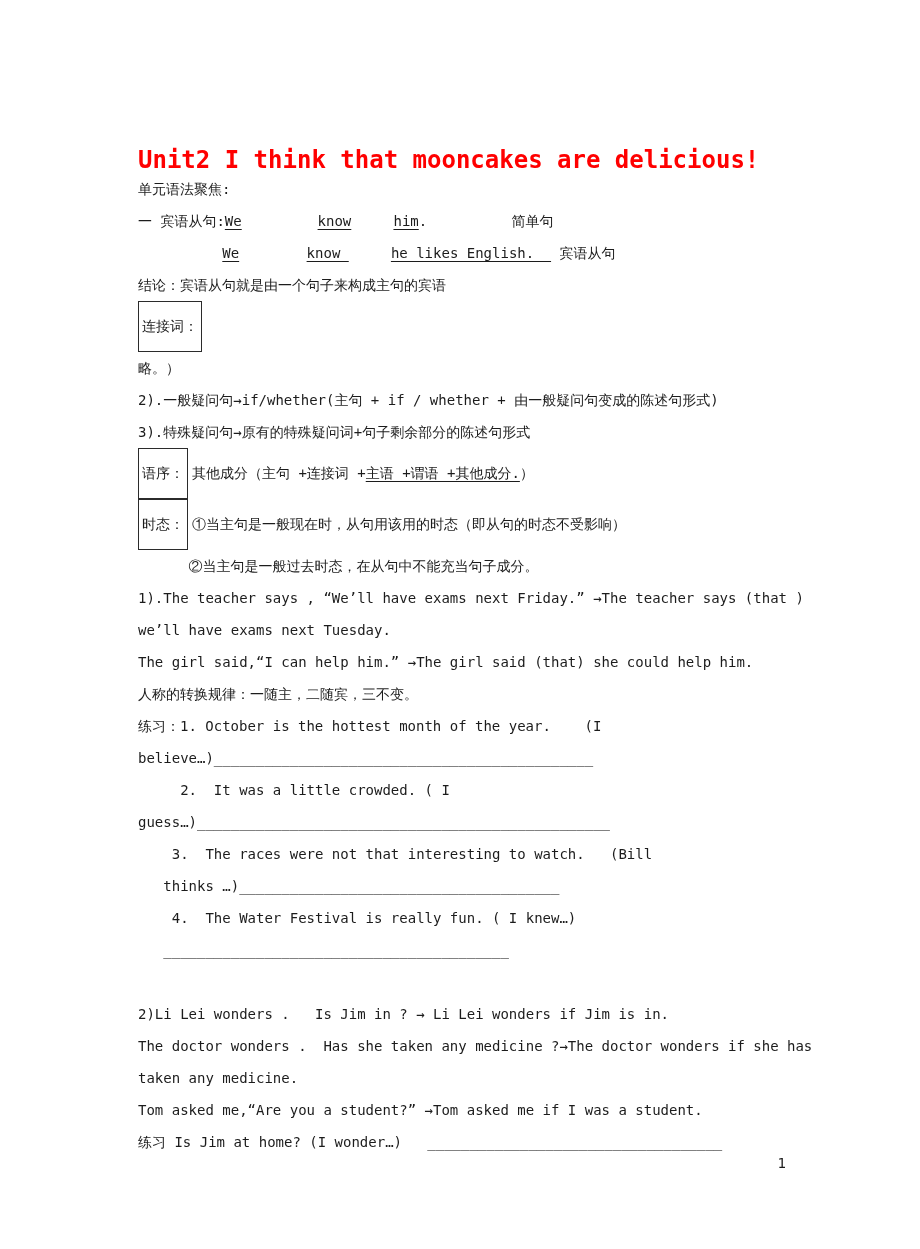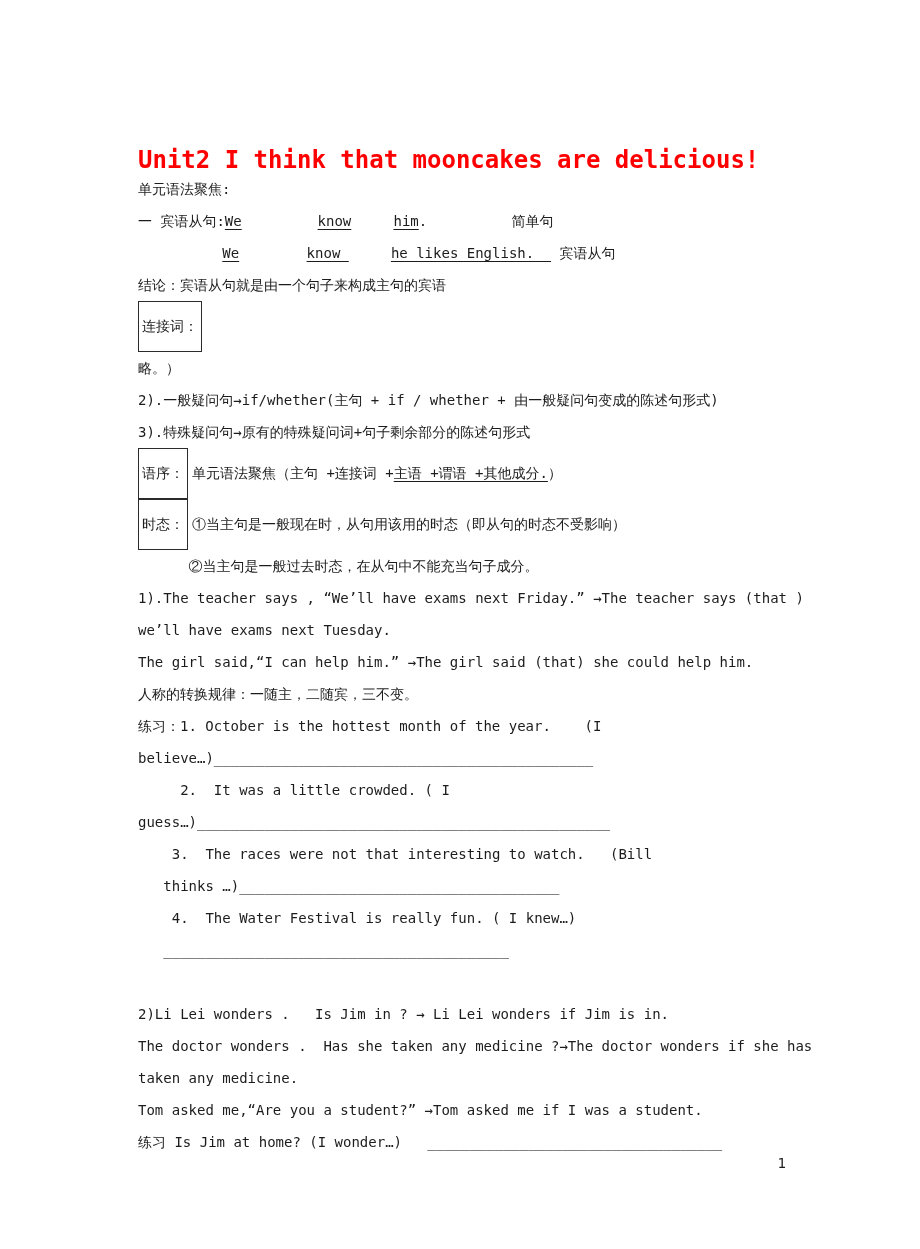--- a/index.html
+++ b/index.html
@@ -58,21 +58,21 @@
   <div class="content">
       <p class="title" style="color: rgb(255, 0, 0);"><span>Unit2 I think that mooncakes are delicious!</span></p>
       <p class="line"><span>单元语法聚焦:</span></p>
       <p class="line"><span>一 宾语从句:</span><span class="u">We</span><span>         </span><span class="u">know</span><span>     </span><span class="u">him</span><span>.          </span><span>简单句</span></p>
       <p class="line"><span>          </span><span class="u">We</span><span>        </span><span class="u">know </span><span>     </span><span class="u">he likes English.  </span><span> 宾语从句</span></p>
       <p class="line"><span>结论：宾语从句就是由一个句子来构成主句的宾语</span></p>
       <p class="line"><span class="boxed">连接词：</span></p>
       <p class="line"><span>略。）</span></p>
       <p class="line"><span>2).一般疑问句→if/whether(主句 + if / whether + 由一般疑问句变成的陈述句形式)</span></p>
       <p class="line"><span>3).特殊疑问句→原有的特殊疑问词+句子剩余部分的陈述句形式</span></p>
-      <p class="line"><span class="boxed">语序：</span><span>单元语法聚焦（主句 +连接词 +</span><span class="u">主语 +谓语 +其他成分.</span><span>）</span></p>
+      <p class="line"><span class="boxed">语序：</span><span>其他成分（主句 +连接词 +</span><span class="u">主语 +谓语 +其他成分.</span><span>）</span></p>
       <p class="line"><span class="boxed">时态：</span><span>①当主句是一般现在时，从句用该用的时态（即从句的时态不受影响）</span></p>
       <p class="line"><span>      ②当主句是一般过去时态，在从句中不能充当句子成分。</span></p>
       <p class="line"><span>1).The teacher says , “We’ll have exams next Friday.” →The teacher says (that )</span></p>
       <p class="line"><span>we’ll have exams next Tuesday.</span></p>
       <p class="line"><span>The girl said,“I can help him.” →The girl said (that) she could help him.</span></p>
       <p class="line"><span>人称的转换规律：一随主，二随宾，三不变。</span></p>
       <p class="line"><span>练习：1. October is the hottest month of the year.    (I</span></p>
       <p class="line"><span>believe…)_____________________________________________</span></p>
       <p class="line"><span>     2.  It was a little crowded. ( I</span></p>
       <p class="line"><span>guess…)_________________________________________________</span></p>

